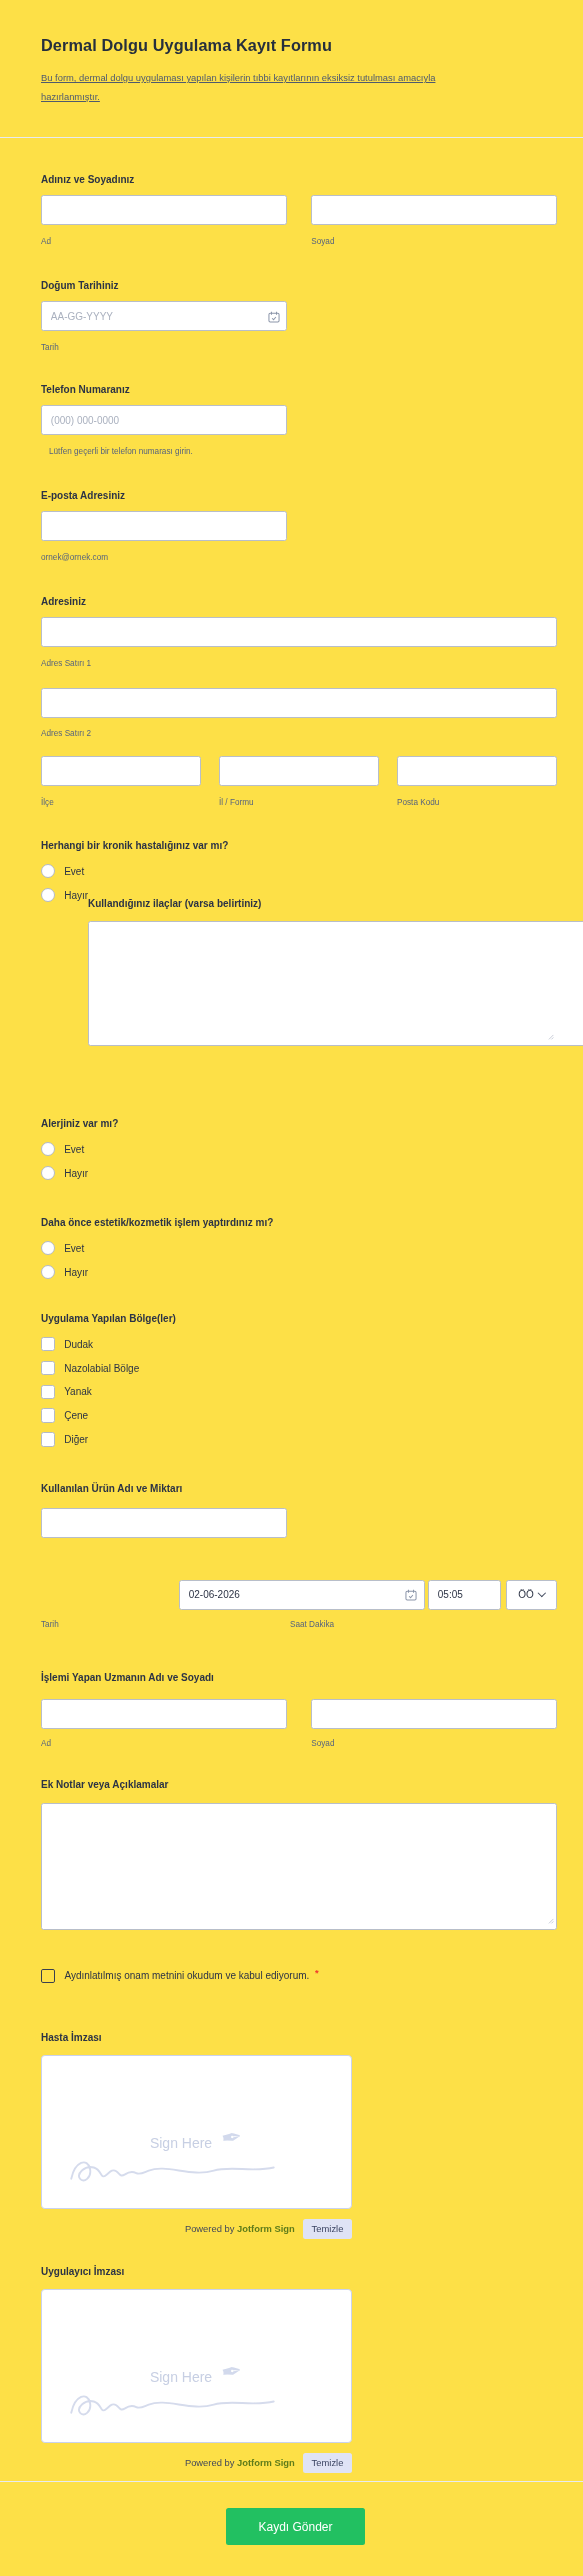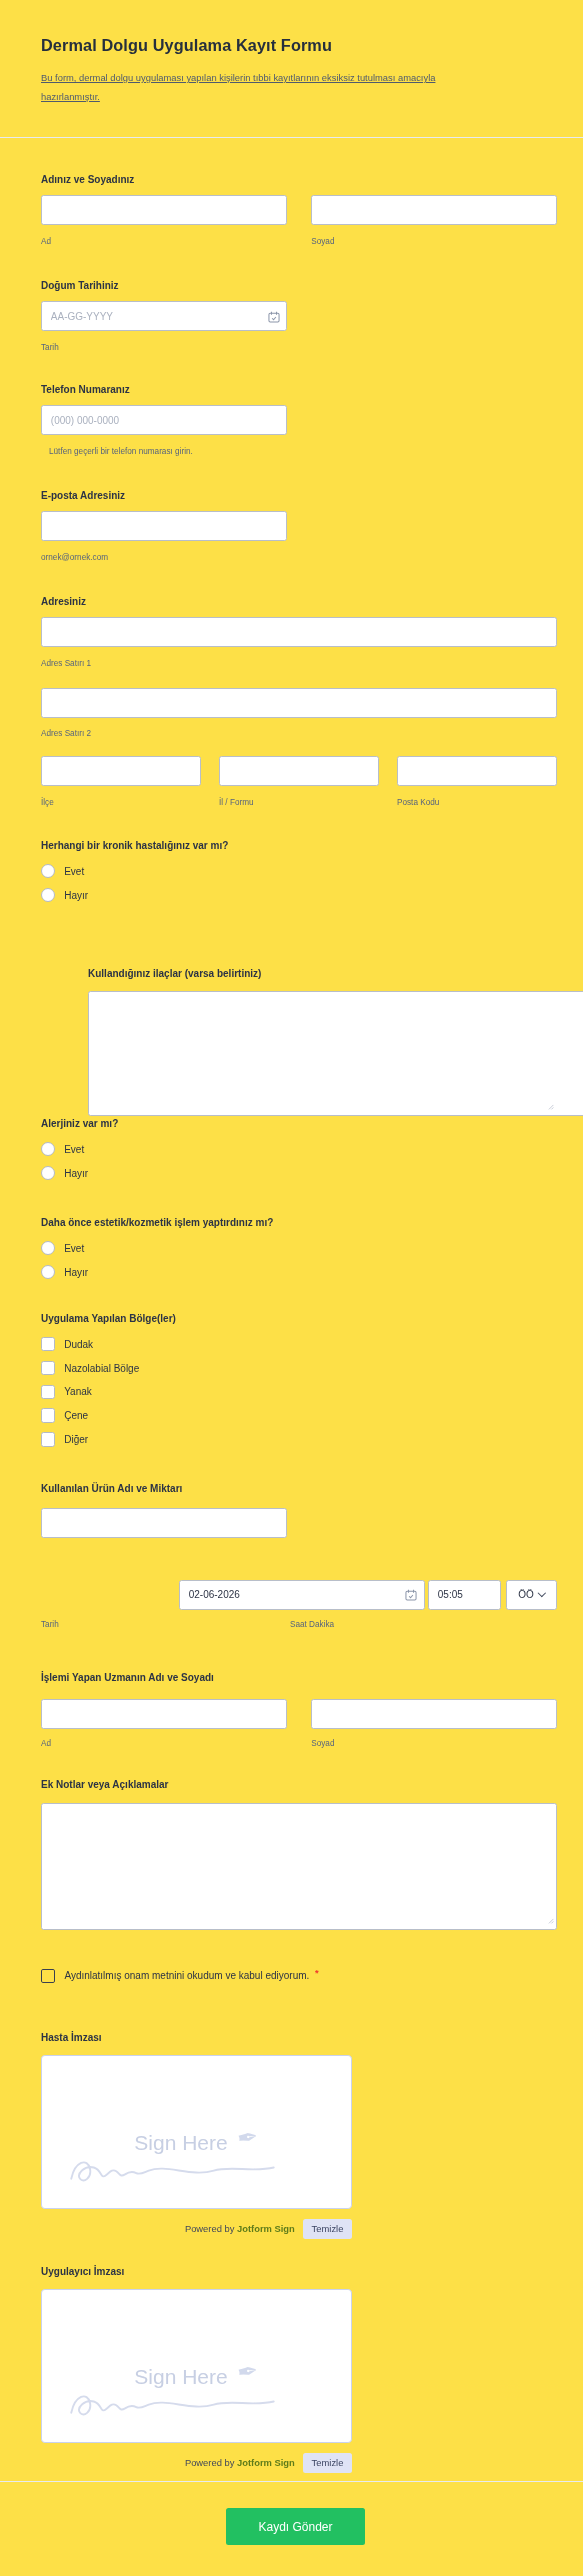--- a/index.html
+++ b/index.html
@@ -65,21 +65,21 @@
   .consent-row { display:flex; align-items:flex-start; }
   .consent-box { width:14px; height:14px; border:1.3px solid #39404f; border-radius:1.9px; margin-right:9.4px; flex:0 0 auto; }
   .consent-text { font-size:10px; line-height:14.4px; color:#2c3345; }
   .req { color:#f0352c; font-weight:700; margin-left:5.6px; position:relative; top:-1.9px; font-size:9.4px; }
 
   .sigpad {
     position:relative; width:311px; height:154px; background:#fff;
     border:0.6px solid #c9d2ee; border-radius:3.8px; overflow:hidden;
   }
   .sig-hint-row { position:absolute; left:0; top:74px; width:100%; display:flex; justify-content:center; align-items:center; gap:10px; }
-  .sig-hint { font-size:21px; color:#c7cfe3; }
+  .sig-hint { font-size:14px; color:#c7cfe3; }
   .pen-glyph { font-size:25px; color:#d2d9ec; transform:rotate(-8deg) translateY(-5px); line-height:1; }
   .squiggle { position:absolute; left:24px; bottom:16.3px; }
   .powered-row { display:flex; align-items:center; justify-content:flex-end; width:311px; margin-top:9.4px; }
   .powered-text { font-size:9.4px; color:#42485a; margin-right:8.2px; }
   .sign-brand { font-weight:700; color:#5f7c1a; }
   .clear-btn {
     width:49px; height:20px; background:#dfe3f5; color:#3c4563; border:none; border-radius:2.5px;
     font:9.4px "Liberation Sans","DejaVu Sans",sans-serif; cursor:pointer;
   }
 
@@ -163,21 +163,21 @@
         <span class="radio"></span>
         <span class="optlabel">Evet</span>
       </div>
       <div class="opt">
         <span class="radio"></span>
         <span class="optlabel">Hayır</span>
       </div>
     </div>
   </section>
 
-  <section class="q" style="top:968px;padding-left:47px;">
+  <section class="q" style="top:898px;padding-left:47px;">
     <div class="qlabel">Kullandığınız ilaçlar (varsa belirtiniz)</div>
     <div class="twrap" style="margin-top:10.7px;">
       <textarea class="tarea" style="height: 125px;"></textarea>
       <span class="resize-glyph">
         <svg width="7" height="7" viewBox="0 0 11 11">
           <line x1="10" y1="3" x2="3" y2="10" stroke="#c2c8d4" stroke-width="1.4"></line>
           <line x1="10" y1="7" x2="7" y2="10" stroke="#c2c8d4" stroke-width="1.4"></line>
         </svg>
       </span>
     </div>

